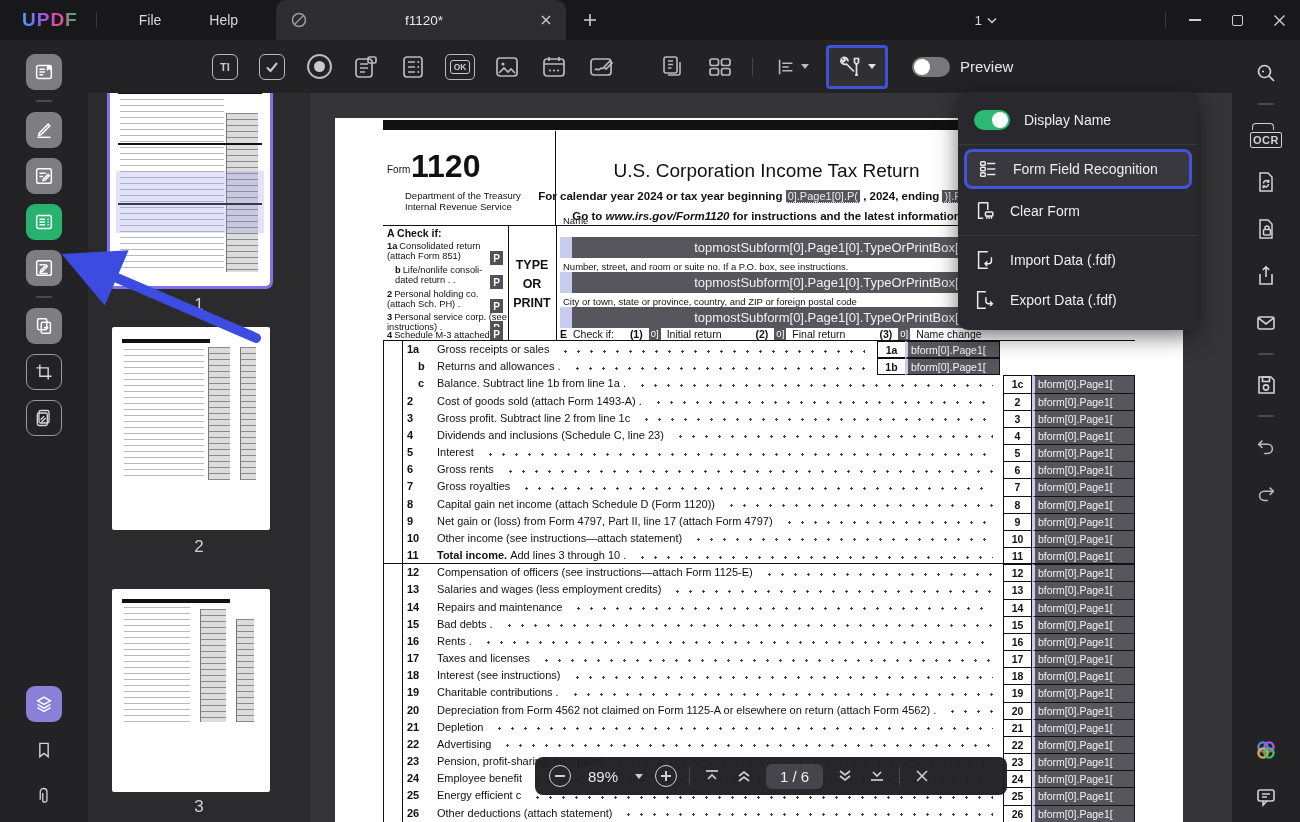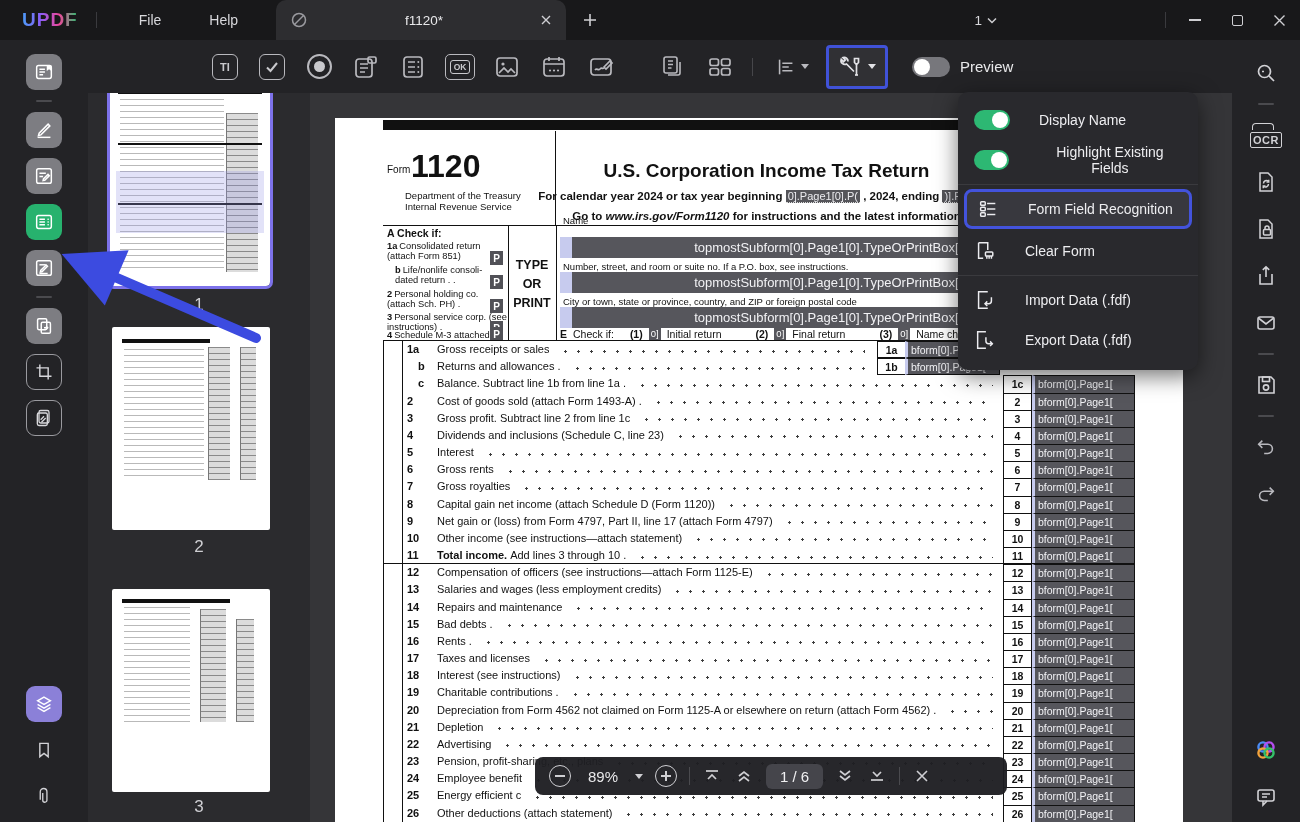--- a/index.html
+++ b/index.html
@@ -100,21 +100,21 @@
   
   .page { position:absolute; left:25px; top:25px; width:848px; height:704px; background:#fff;
           color:#111; }
   .ptop-bar { position:absolute; left:48px; right:33px; top:2px; height:10px; background:#111; }
   .hline { position:absolute; background:#111; height:1px; }
   .vline { position:absolute; background:#111; width:1px; }
   .form-word { position:absolute; left:52px; top:46px; font-size:10px; }
   .form-num { position:absolute; left:76px; top:30px; font-size:32px; font-weight:bold; }
   .dept { position:absolute; left:50px; font-size:9.5px;padding-left:20px; }
   .doc-title { position:absolute; left:48px; width:767px; top:42px; text-align:center;
-               font-size:19px; font-weight:bold; }
+               font-size:19px; font-weight:normal; }
   .doc-sub { position:absolute; left:48px; width:767px; top:72px; text-align:center;
              font-size:11.5px; font-weight:bold; }
   .doc-goto { position:absolute; left:48px; width:767px; top:92px; text-align:center;
               font-size:11.5px; font-weight:bold; }
   .inline-field { background:#55555a; color:#ececf0; font-weight:normal; font-size:11px;
                   padding:0 2px; border-bottom:1px dotted #ddd; }
   .secA-title { position:absolute; left:52px; top:109px; font-size:10.5px; font-weight:bold; }
   .chk { position:absolute; left:52px; width:120px; font-size:9.3px; line-height:1.12; }
   .chk b { font-weight:bold; margin-right:2px; }
   .pbadge { position:absolute; width:13px; height:14px; background:#515157; color:#fff;
@@ -156,22 +156,22 @@
             border-top:1px solid #111; border-right:1.5px solid #111; background:#56565c;
             border-left:3px solid #c7cbee; color:#f2f2f5; font-size:10.5px;
             padding:2px 0 0 3px; white-space:nowrap; overflow:hidden; }
   .frow.inset .rbox { left:494px; border-bottom:1px solid #111; }
   .frow.inset .rfield { left:522px; right:135px; border-bottom:1px solid #111; }
 
   
   .dropdown { position:absolute; left:958px; top:92px; width:240px; background:#29292d;
               border-radius:10px; box-shadow:0 6px 22px rgba(0,0,0,.55); z-index:50;
               padding:8px 0 10px; }
-  .dd-row { display:flex; align-items:center; gap:29px; padding:0 16px; height:40px;
-            font-size:14px; color:#ededf0;text-align:center; }
+  .dd-row { display:flex; align-items:center; gap:14px; padding:0 16px; height:40px;
+            font-size:14px; color:#ededf0; }
   .dd-div { height:1px; background:#3a3a3e; margin:4px 0; }
   .dd-hl { margin:2px 6px; border:3px solid #4353dc; border-radius:8px; background:#38383e;
            padding:0 10px; height:40px; }
   .dd-ico { width:22px; display:flex; justify-content:center; }
 
   
   .bottombar { position:absolute; left:535px; top:757px; width:472px; height:38px;
                background:rgba(30,30,34,.96); border-radius:8px; z-index:40;
                display:flex; align-items:center; padding:0 14px; gap:12px; }
   .bb-circle { width:22px; height:22px; border:1.6px solid #cfcfd3; border-radius:50%;
@@ -859,26 +859,20 @@
   </div>
 </div>
 
 <div class="dropdown">
   <div class="dd-row">
     <span class="toggle on" style="width:36px">
         <span class="knob"></span>
       </span>
     <span>Display Name</span>
   </div>
-  <div class="dd-row">
-    <span class="toggle on" style="width:36px">
-        <span class="knob"></span>
-      </span>
-    <span>Highlight Existing Fields</span>
-  </div>
   <div class="dd-div"></div>
   <div class="dd-row dd-hl">
     <span class="dd-ico">
       <svg width="22" height="22" viewBox="0 0 24 24" fill="none" stroke="#ececf0" stroke-width="1.6">
           <rect x="4" y="4" width="5" height="4" rx="1"></rect>
           <path d="M11 6h9"></path>
           <rect x="4" y="10" width="5" height="4" rx="1"></rect>
           <path d="M11 12h9"></path>
           <rect x="4" y="16" width="5" height="4" rx="1"></rect>
           <path d="M11 18h9"></path>

